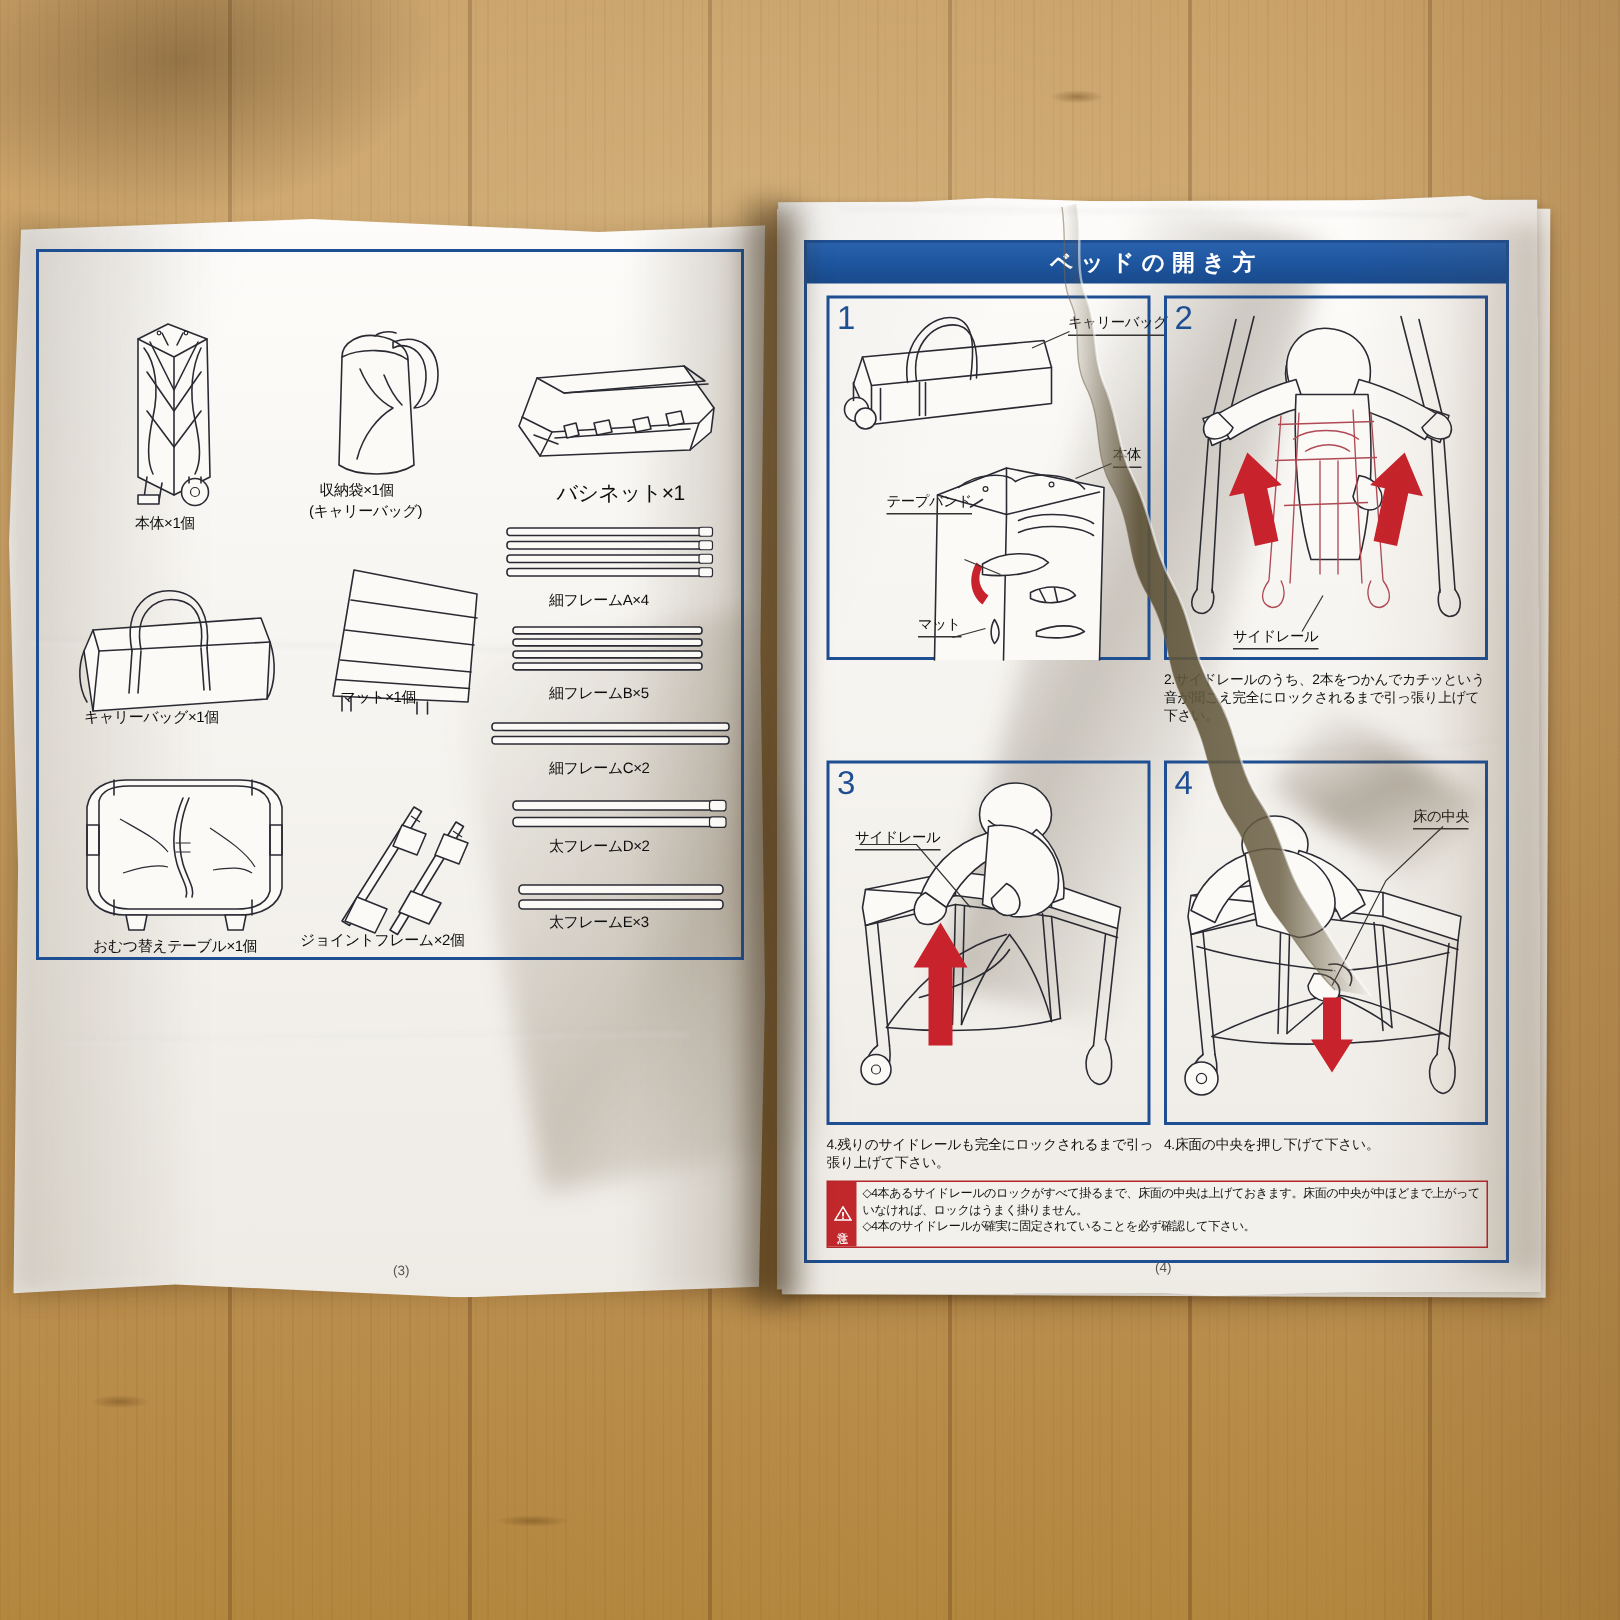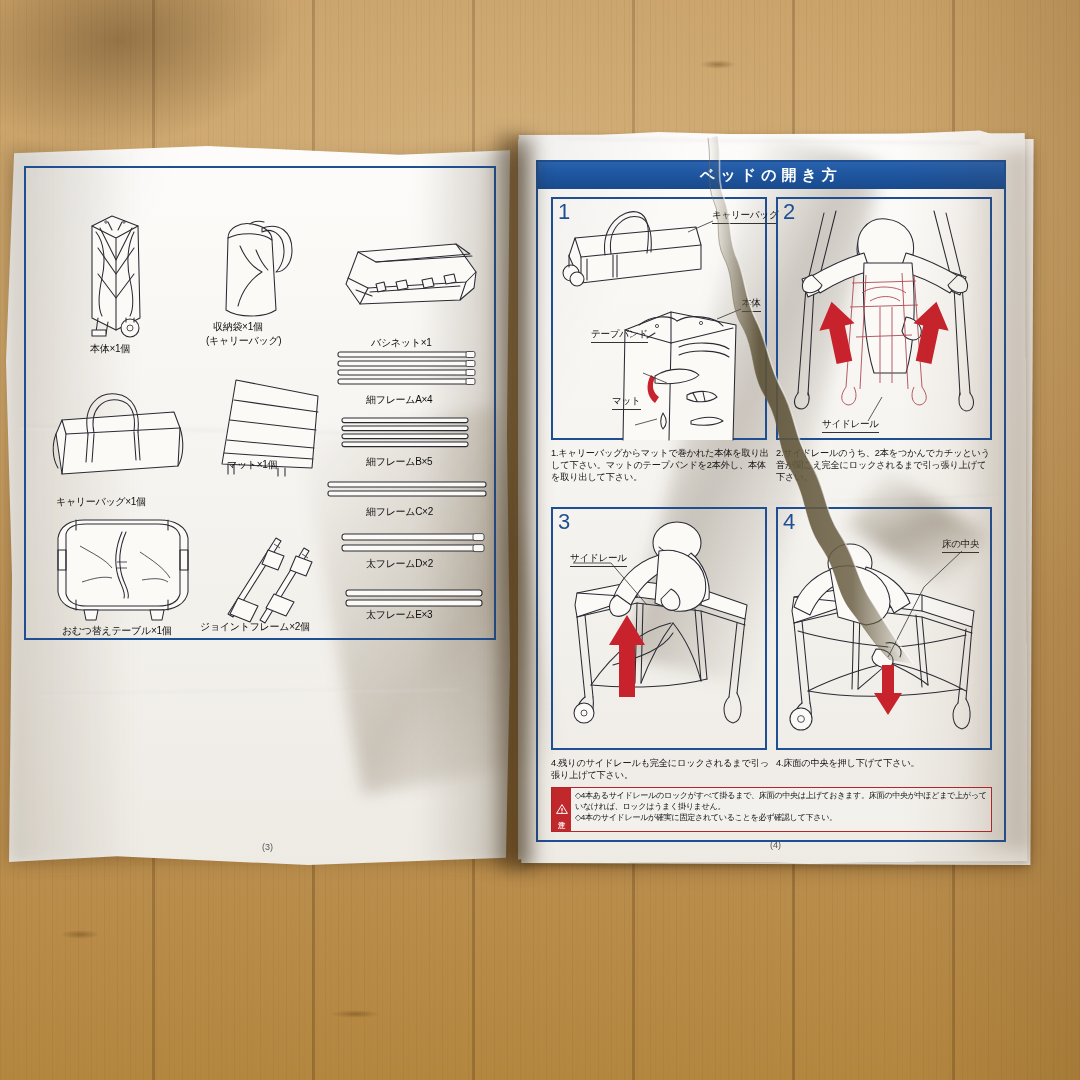--- a/index.html
+++ b/index.html
@@ -258,23 +258,22 @@
     </g>
 
     <path class="leader" d="M166 122 L190 112"></path>
     <path class="leader" d="M116 186 L92 176"></path>
     <path class="leader" d="M106 222 L84 228"></path>
   </svg>
 
   <div class="calloutlabel" style="left:712px;top:209px;font-size:9.6px;">キャリーバッグ</div>
   <div class="calloutlabel" style="left:742px;top:297px;font-size:9.6px;">本体</div>
   <div class="calloutlabel" style="left:591px;top:328px;font-size:9.6px;text-align:right;">テープバンド</div>
-  <div class="calloutlabel" style="left:612px;top:395px;font-size:9.6px;">マット</div>
-
-  <div class="caption" style="left:551px;top:447px;width:218px;font-size:9.2px;">1.キャリーバッグからマットで巻かれた本体を取り出して下さい。マットのテープバンドを2本外し、本体を取り出して下さい。</div>
+  <div class="calloutlabel" style="left:612px;top:410px;font-size:9.6px;">マット</div>
+
 
   <div class="stepbox" style="left:776px;top:197px;width:216px;height:243px;"></div>
   <div class="stepnum" style="left:783px;top:199px;font-size:22px;">2</div>
 
   <svg class="art" style="left:776px;top:197px;" width="216" height="243" viewBox="0 0 216 243">
 
     <path class="ln" d="M30 90 L22 196 M38 92 L32 198"></path>
     <path class="ln" d="M186 88 L194 196 M178 90 L184 198"></path>
     <path class="ln" d="M48 16 L30 92 M60 14 L40 94"></path>
     <path class="ln" d="M170 16 L188 90 M158 14 L178 92"></path>
@@ -540,35 +539,35 @@
     <path class="ln" d="M32 50 L24 66"></path>
     <path class="ln" d="M130 44 L124 62"></path>
 
     <path class="ln" d="M34 54 L124 48"></path>
     <path class="ln fillw" d="M40 46 L48 44 L50 52 L42 54 Z"></path>
     <path class="ln fillw" d="M60 44 L70 42 L72 50 L62 52 Z"></path>
     <path class="ln fillw" d="M86 42 L96 40 L98 48 L88 50 Z"></path>
     <path class="ln fillw" d="M108 38 L118 36 L120 44 L110 46 Z"></path>
     <path class="ln" d="M20 52 L36 58"></path>
   </svg>
-  <div class="partlabel" style="left:371px;top:336px;font-size:10px;">バシネット×1</div>
+  <div class="partlabel" style="left:371px;top:320px;font-size:14px;">バシネット×1</div>
 
   <svg class="art" style="left:48px;top:390px;" width="140" height="95" viewBox="0 0 140 95">
     <path class="ln fillw" d="M8 44 L14 30 L126 22 L132 38 L130 76 L14 84 Z"></path>
     <path class="ln" d="M14 30 L18 44 L132 38"></path>
     <path class="ln" d="M18 44 L14 84"></path>
     <path class="ln" d="M8 44 C 4 54, 4 68, 10 78"></path>
     <path class="ln" d="M130 76 C 136 66, 136 50, 132 38"></path>
 
     <path class="ln" d="M40 44 C 34 14, 52 2, 68 4 C 86 6, 92 22, 90 42"></path>
     <path class="ln" d="M46 43 C 41 18, 56 8, 70 10 C 84 12, 88 25, 86 41"></path>
     <path class="ln" d="M40 44 L38 72 M46 44 L44 72"></path>
     <path class="ln" d="M90 42 L92 70 M86 42 L88 70"></path>
   </svg>
-  <div class="partlabel" style="left:56px;top:471px;font-size:10px;margin-top:24px;">キャリーバッグ×1個</div>
+  <div class="partlabel" style="left:56px;top:471px;font-size:10px;">キャリーバッグ×1個</div>
 
   <svg class="art" style="left:208px;top:368px;" width="120" height="112" viewBox="0 0 120 112">
     <path class="ln fillw" d="M28 12 L110 28 L104 100 L14 96 Z"></path>
     <path class="ln" d="M26 32 L110 44"></path>
     <path class="ln" d="M22 52 L108 62"></path>
     <path class="ln" d="M19 72 L106 80"></path>
     <path class="ln" d="M16 85 L105 91"></path>
     <path class="ln" d="M20 96 L20 106 M26 97 L26 106"></path>
     <path class="ln" d="M70 100 L70 108 M77 100 L77 108"></path>
   </svg>

